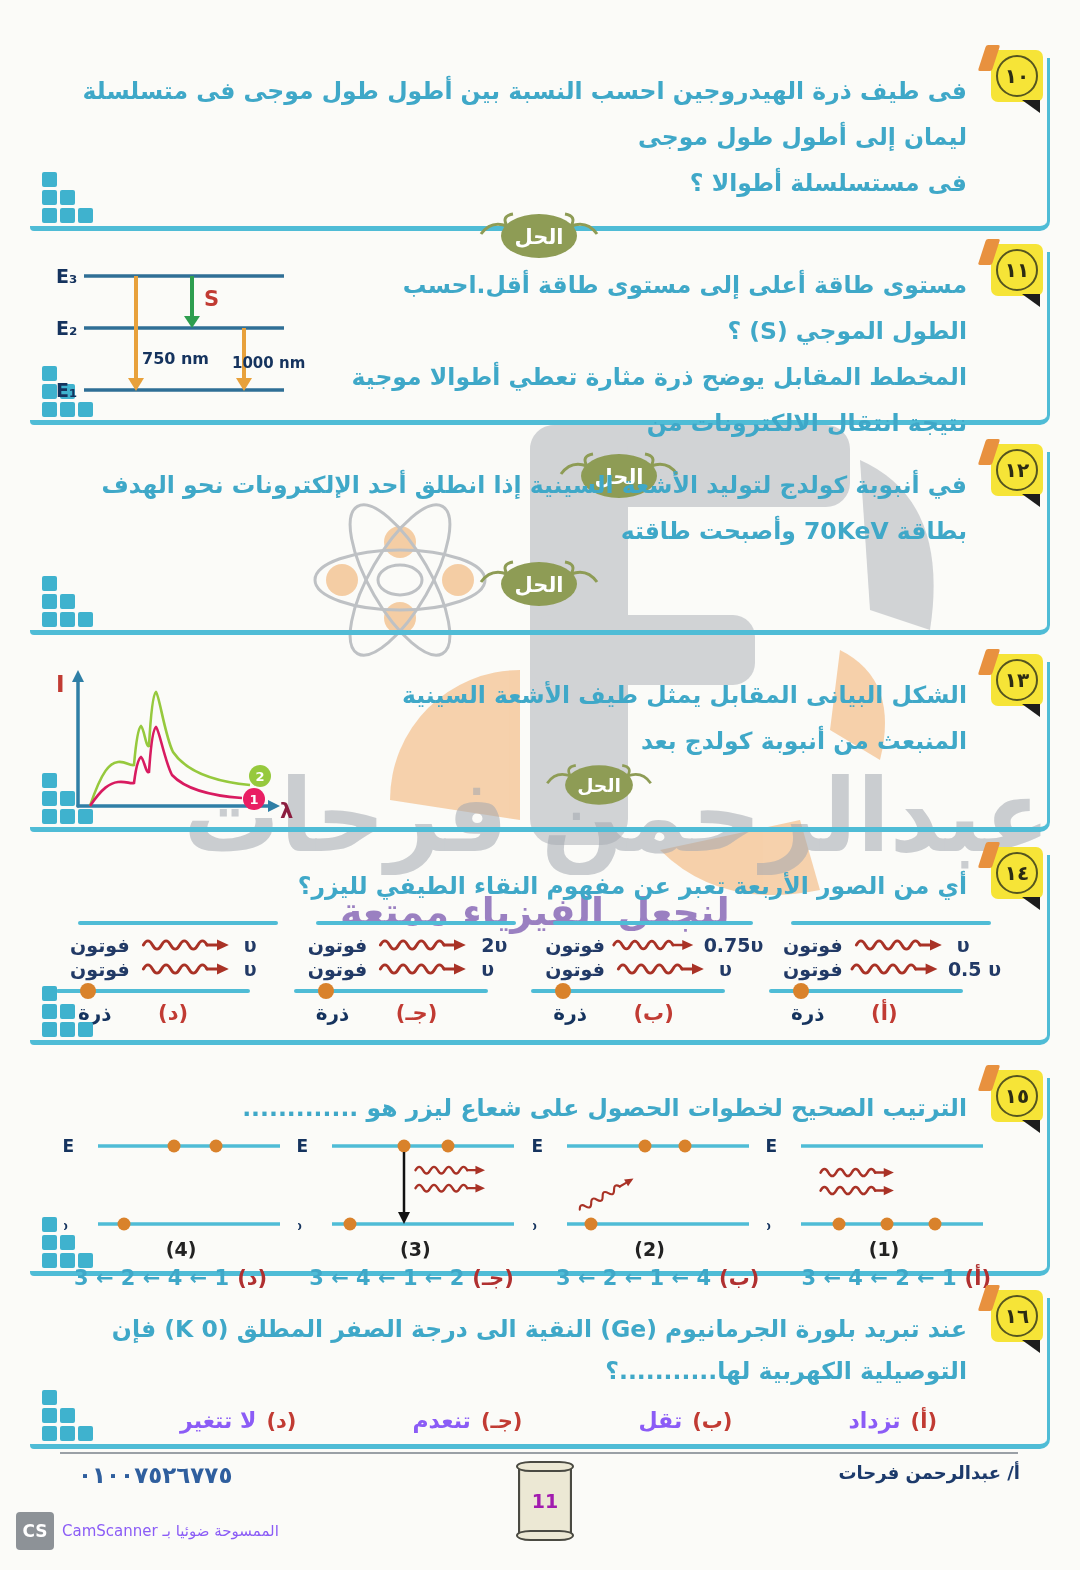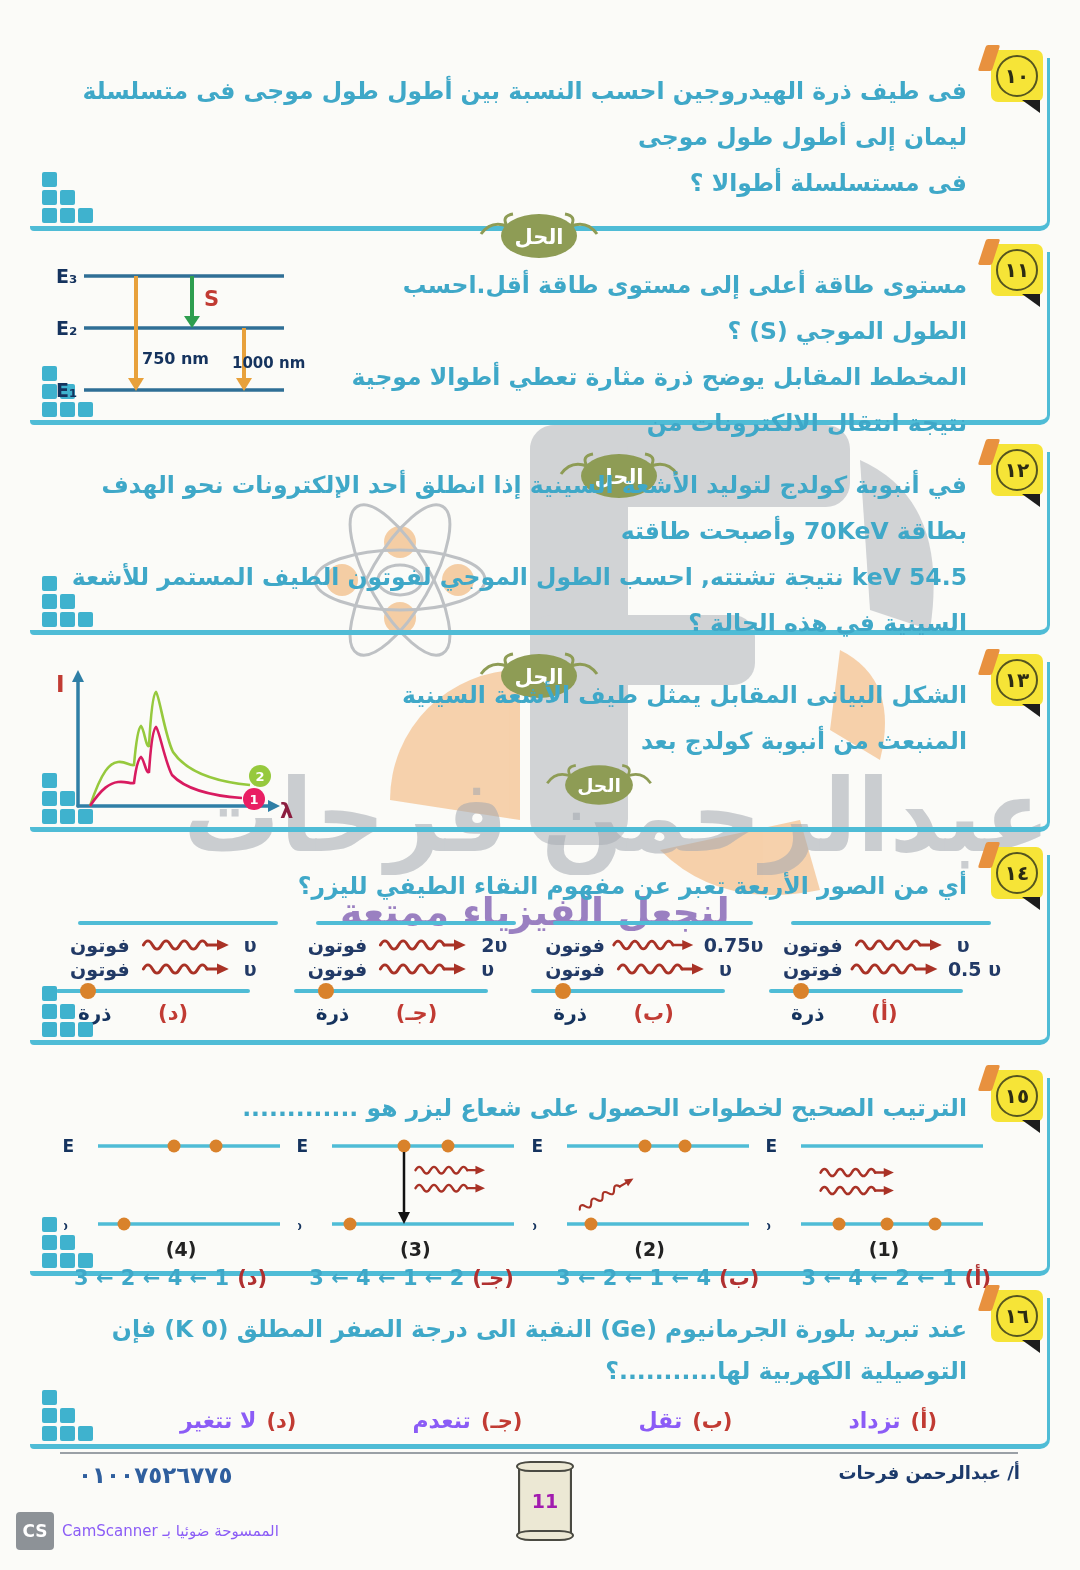--- a/index.html
+++ b/index.html
@@ -207,21 +207,20 @@
         <span class="st6"></span>
     </div>
   </div>
 
   <div class="qbox" style="top:452px;height:178px;">
     <div class="badge">
       <div class="circ">١٢</div>
     </div>
     <div class="qtext">
       <div>في أنبوبة كولدج لتوليد الأشعة السينية إذا انطلق أحد الإلكترونات نحو الهدف بطاقة 70KeV وأصبحت طاقته</div>
-      <div>54.5 keV نتيجة تشتته, احسب الطول الموجي لفوتون الطيف المستمر للأشعة السينية في هذه الحالة ؟</div>
     </div>
     <div class="stamp-wrap">
       <svg width="132" height="56" viewBox="0 0 132 56">
         <use href="#stamp-def"></use>
         <text x="66" y="36" text-anchor="middle" font-size="21" font-weight="bold" fill="#ffffff">الحل</text>
       </svg>
     </div>
     <div class="stairs">
       <span class="st1"></span>
         <span class="st2"></span>

